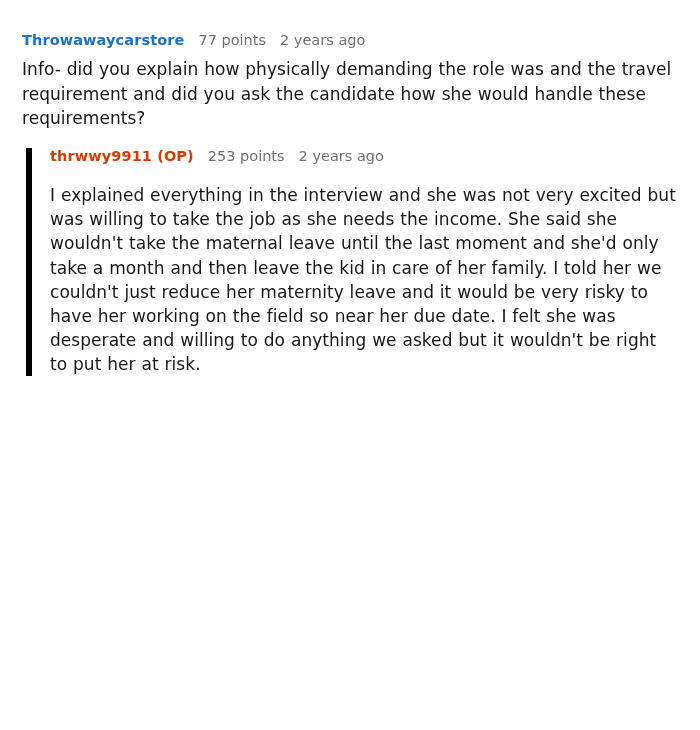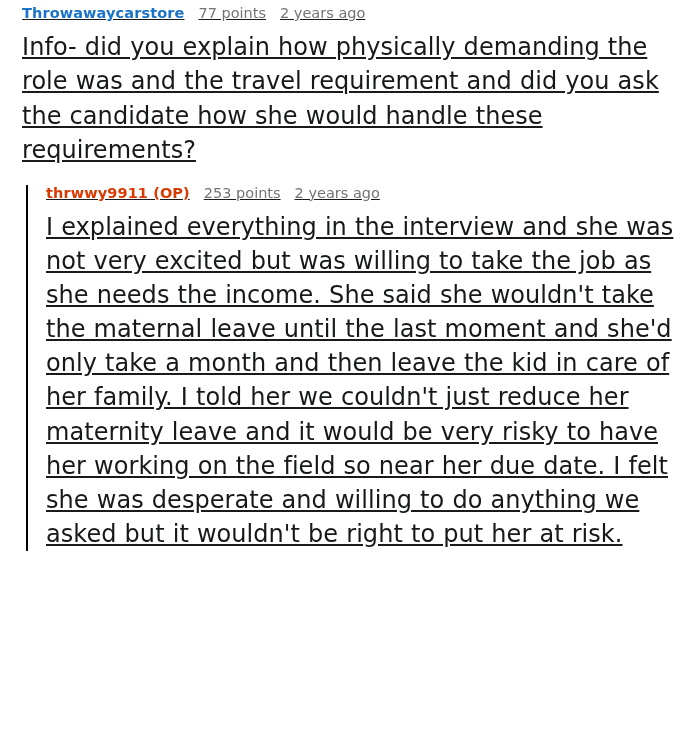--- a/index.html
+++ b/index.html
@@ -8,24 +8,23 @@
   }
   body {
     width: 700px;
     height: 730px;
     background: #ffffff;
     font-family: "DejaVu Sans", "Liberation Sans", sans-serif;
     color: #1a1a1b;
     overflow: hidden;
   }
   .thread {
-    padding: 5px 22px 0 22px;
+    padding: 32px 22px 0 22px;
     box-sizing: border-box;
     width: 700px;
-    text-decoration: underline;
   }
   .comment {
     position: relative;
   }
   .comment-meta {
     display: flex;
     align-items: baseline;
     gap: 14px;
     margin-bottom: 8px;
     font-size: 14.5px;
@@ -40,34 +39,34 @@
     color: #1a73c8;
   }
   .author.op {
     color: #d93a00;
   }
   .meta-text {
     color: #737373;
     font-size: 14.5px;
   }
   .body-text {
-    font-size: 24px;
+    font-size: 17px;
     line-height: 1.42;
     color: #16181a;
     letter-spacing: 0.05px;
     word-spacing: 0.4px;
   }
   .reply {
     margin-top: 18px;
     margin-left: 4px;
     padding-left: 18px;
-    border-left: 2px solid #000000;
+    border-left: 6px solid #000000;
   }
   .reply .body-text {
-    margin-top: 8px;
+    margin-top: 18px;
   }
 </style>
 </head>
 <body>
 
 <div class="thread">
 
   <div class="comment">
     <div class="comment-meta">
       <span class="author link">Throwawaycarstore</span>

